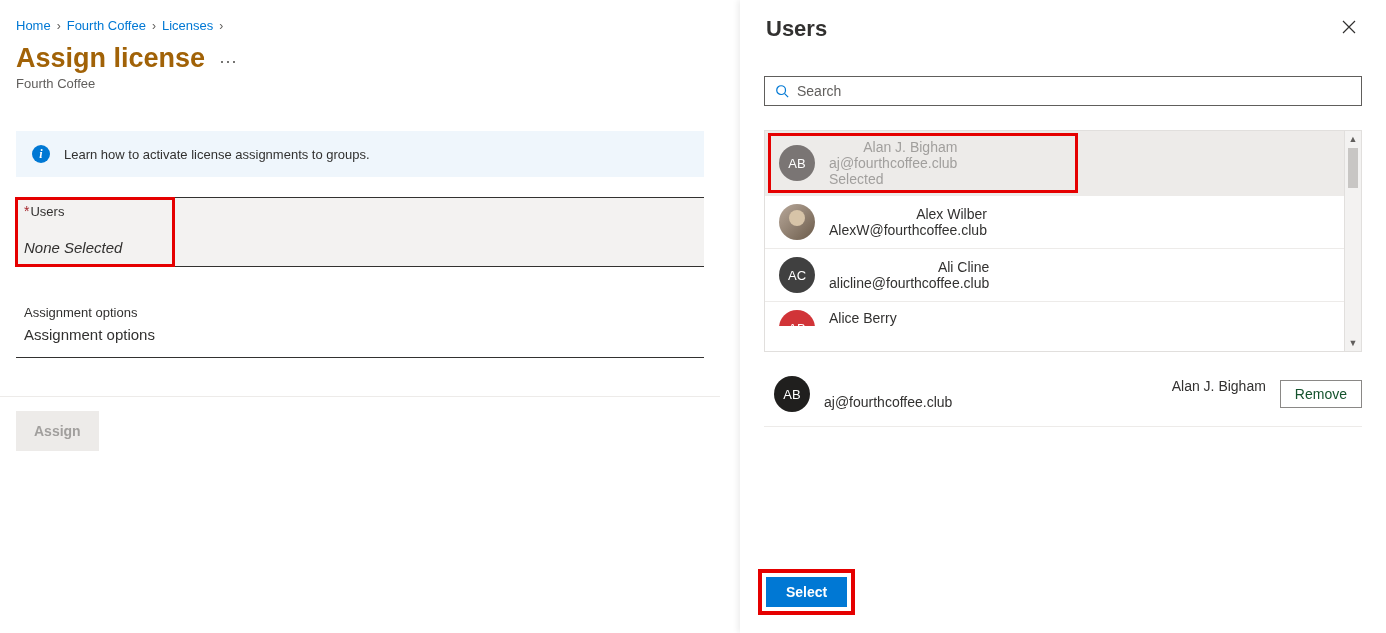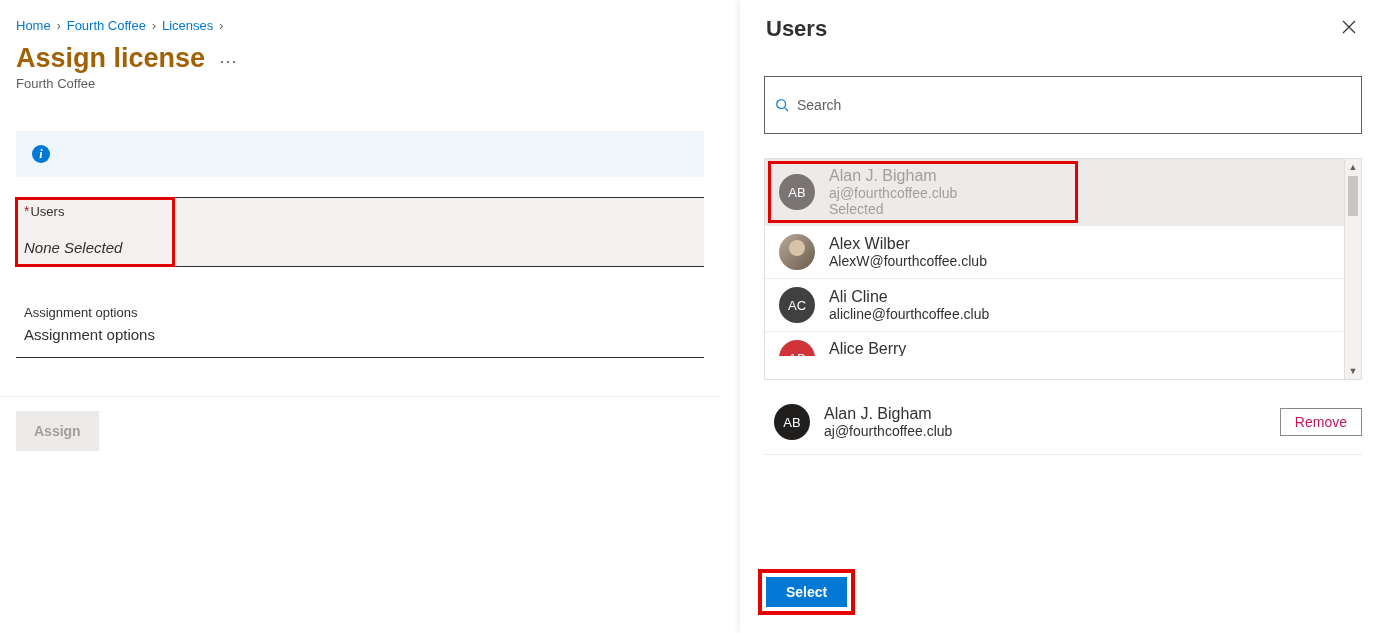--- a/index.html
+++ b/index.html
@@ -144,21 +144,21 @@
     }
     .blade-title { font-size: 22px; font-weight: 600; }
     .close-x { cursor: pointer; font-size: 15px; color: #323130; padding:4px;}
 
     .blade-body { padding: 0 24px; flex: 0 0 auto; }
 
     .search-wrap {
       border: 1px solid #605e5c;
       display: flex;
       align-items: center;
-      padding: 20px 10px;
+      padding: 6px 10px;
       gap: 8px;
       margin-top: 24px;
     }
     .search-icon svg { display:block;}
     .search-input {
       border: none;
       outline: none;
       font-size: 14px;
       flex: 1;
       color: #323130;
@@ -242,21 +242,21 @@
       width:16px;height:16px;
       background:#d7c4a8;
       border-radius:50%;
       top:6px;left:10px;
     }
     .avatar.partial-crop {
       margin-top:0;
       clip-path: inset(0 0 18px 0);
     }
 
-    .u-meta .u-name { font-size: 16px; color: #323130; }
+    .u-meta .u-name { font-size: 14px; color: #323130; text-align: right; }
     .u-meta .u-email { font-size: 14px; color: #323130; }
     .user-row.sel .u-meta .u-name,
     .user-row.sel .u-meta .u-email,
     .user-row.sel .u-meta .u-state { color: #a19f9d; }
     .u-state { font-size: 14px; }
 
     .sel-items-lbl {
       font-weight: 600;
       font-size: 15px;
       margin-top: 24px;
@@ -271,21 +271,21 @@
       gap: 14px;
     }
     .sel-item-row .avatar { width:36px; height:36px;}
     .sel-item-row .u-meta { flex:1; }
     .remove-btn {
       background: #fff;
       border: 1px solid #8a8886;
       padding: 5px 14px;
       font-size: 14px;
       cursor: pointer;
-      color:#be185d;
+      color:#14532d;
     }
 
     .blade-footer {
       position: absolute;
       left: 0; bottom: 0;
       width: 100%;
       padding: 0 0 18px 18px;
     }
     .select-btn-wrap{
       display:inline-block;
@@ -317,20 +317,21 @@
   </nav>
 
   <div class="page-title-row">
     <h1 class="page-title">Assign license</h1>
     <span class="ellipsis">···</span>
   </div>
   <div class="subtitle">Fourth Coffee</div>
 
   <div class="info-bar">
     <span class="info-icon">i</span>
+    <span>Learn how to activate license assignments to groups.</span>
   </div>
 
   <div class="section-users-wrap" style="margin-top:20px;">
     <div class="section-users">
       <div class="sec-label">
         <span class="req-star">*</span>
         <span>Users</span>
       </div>
       <div class="none-sel">None Selected</div>
     </div>

